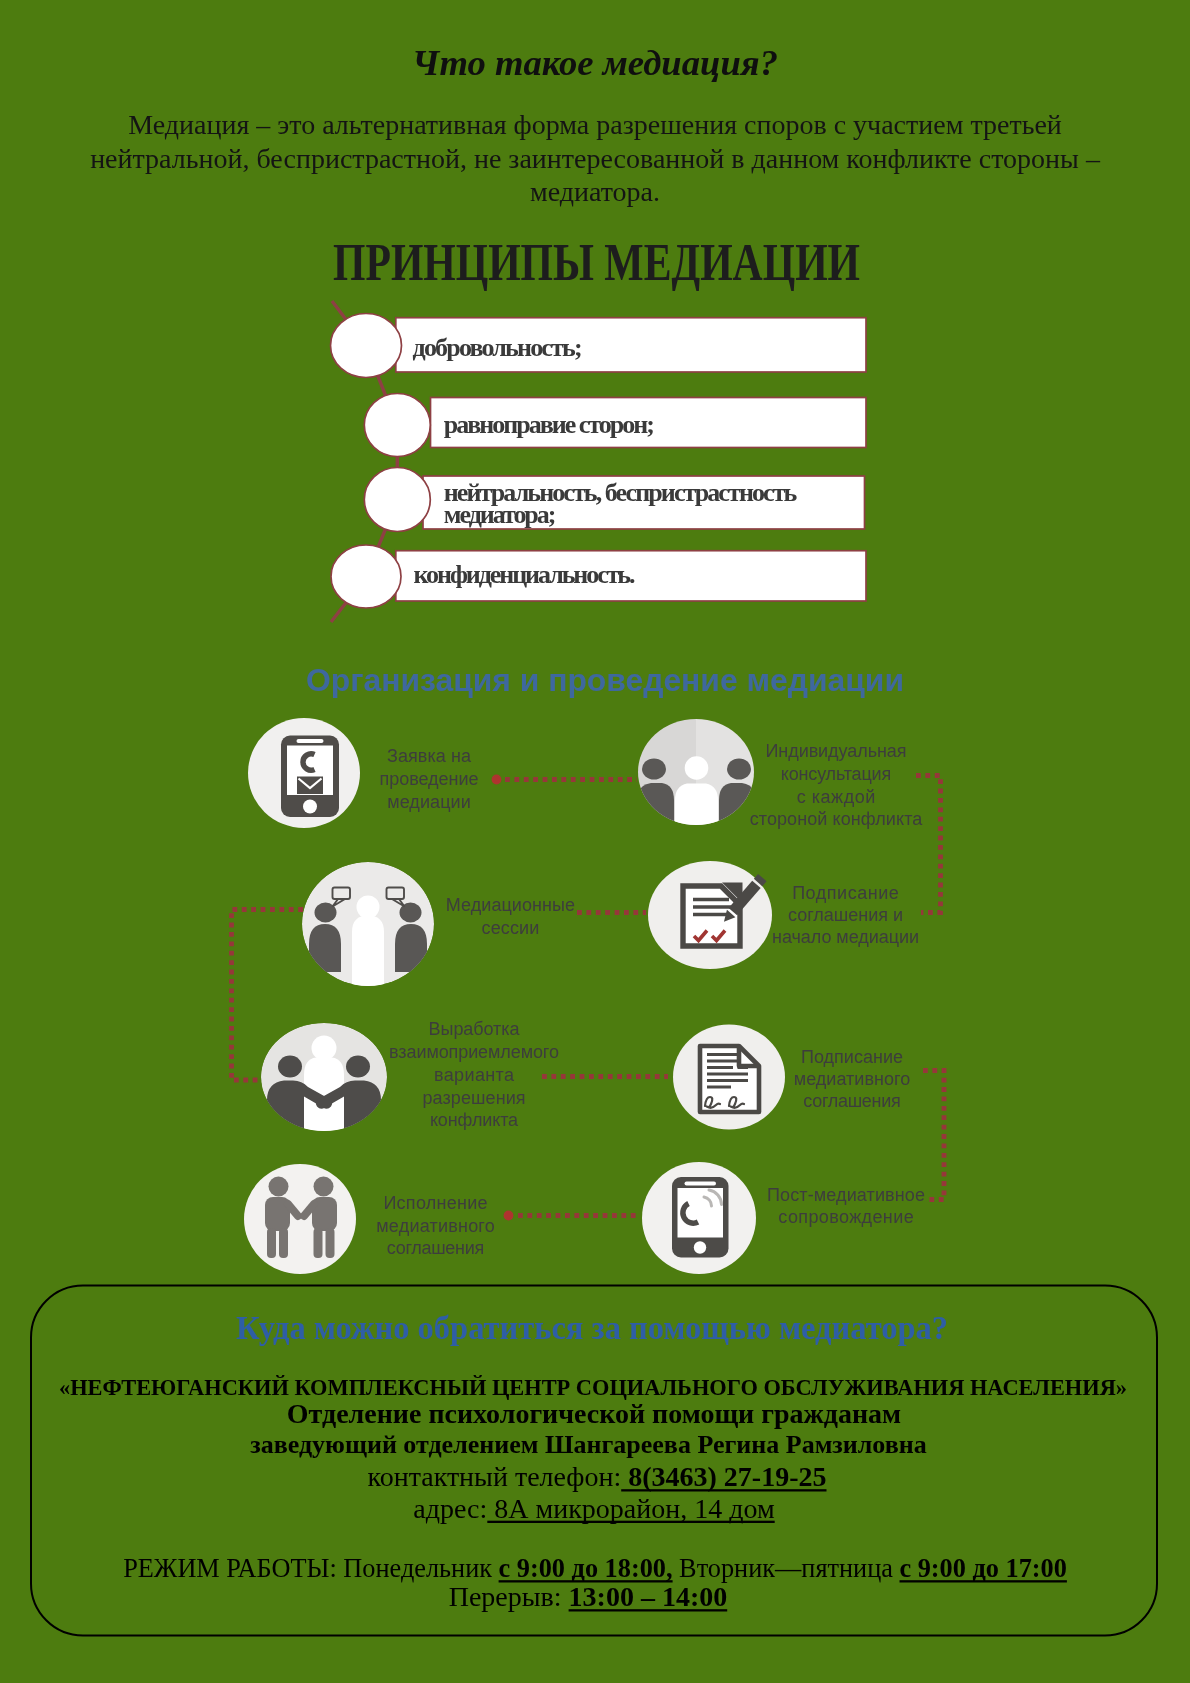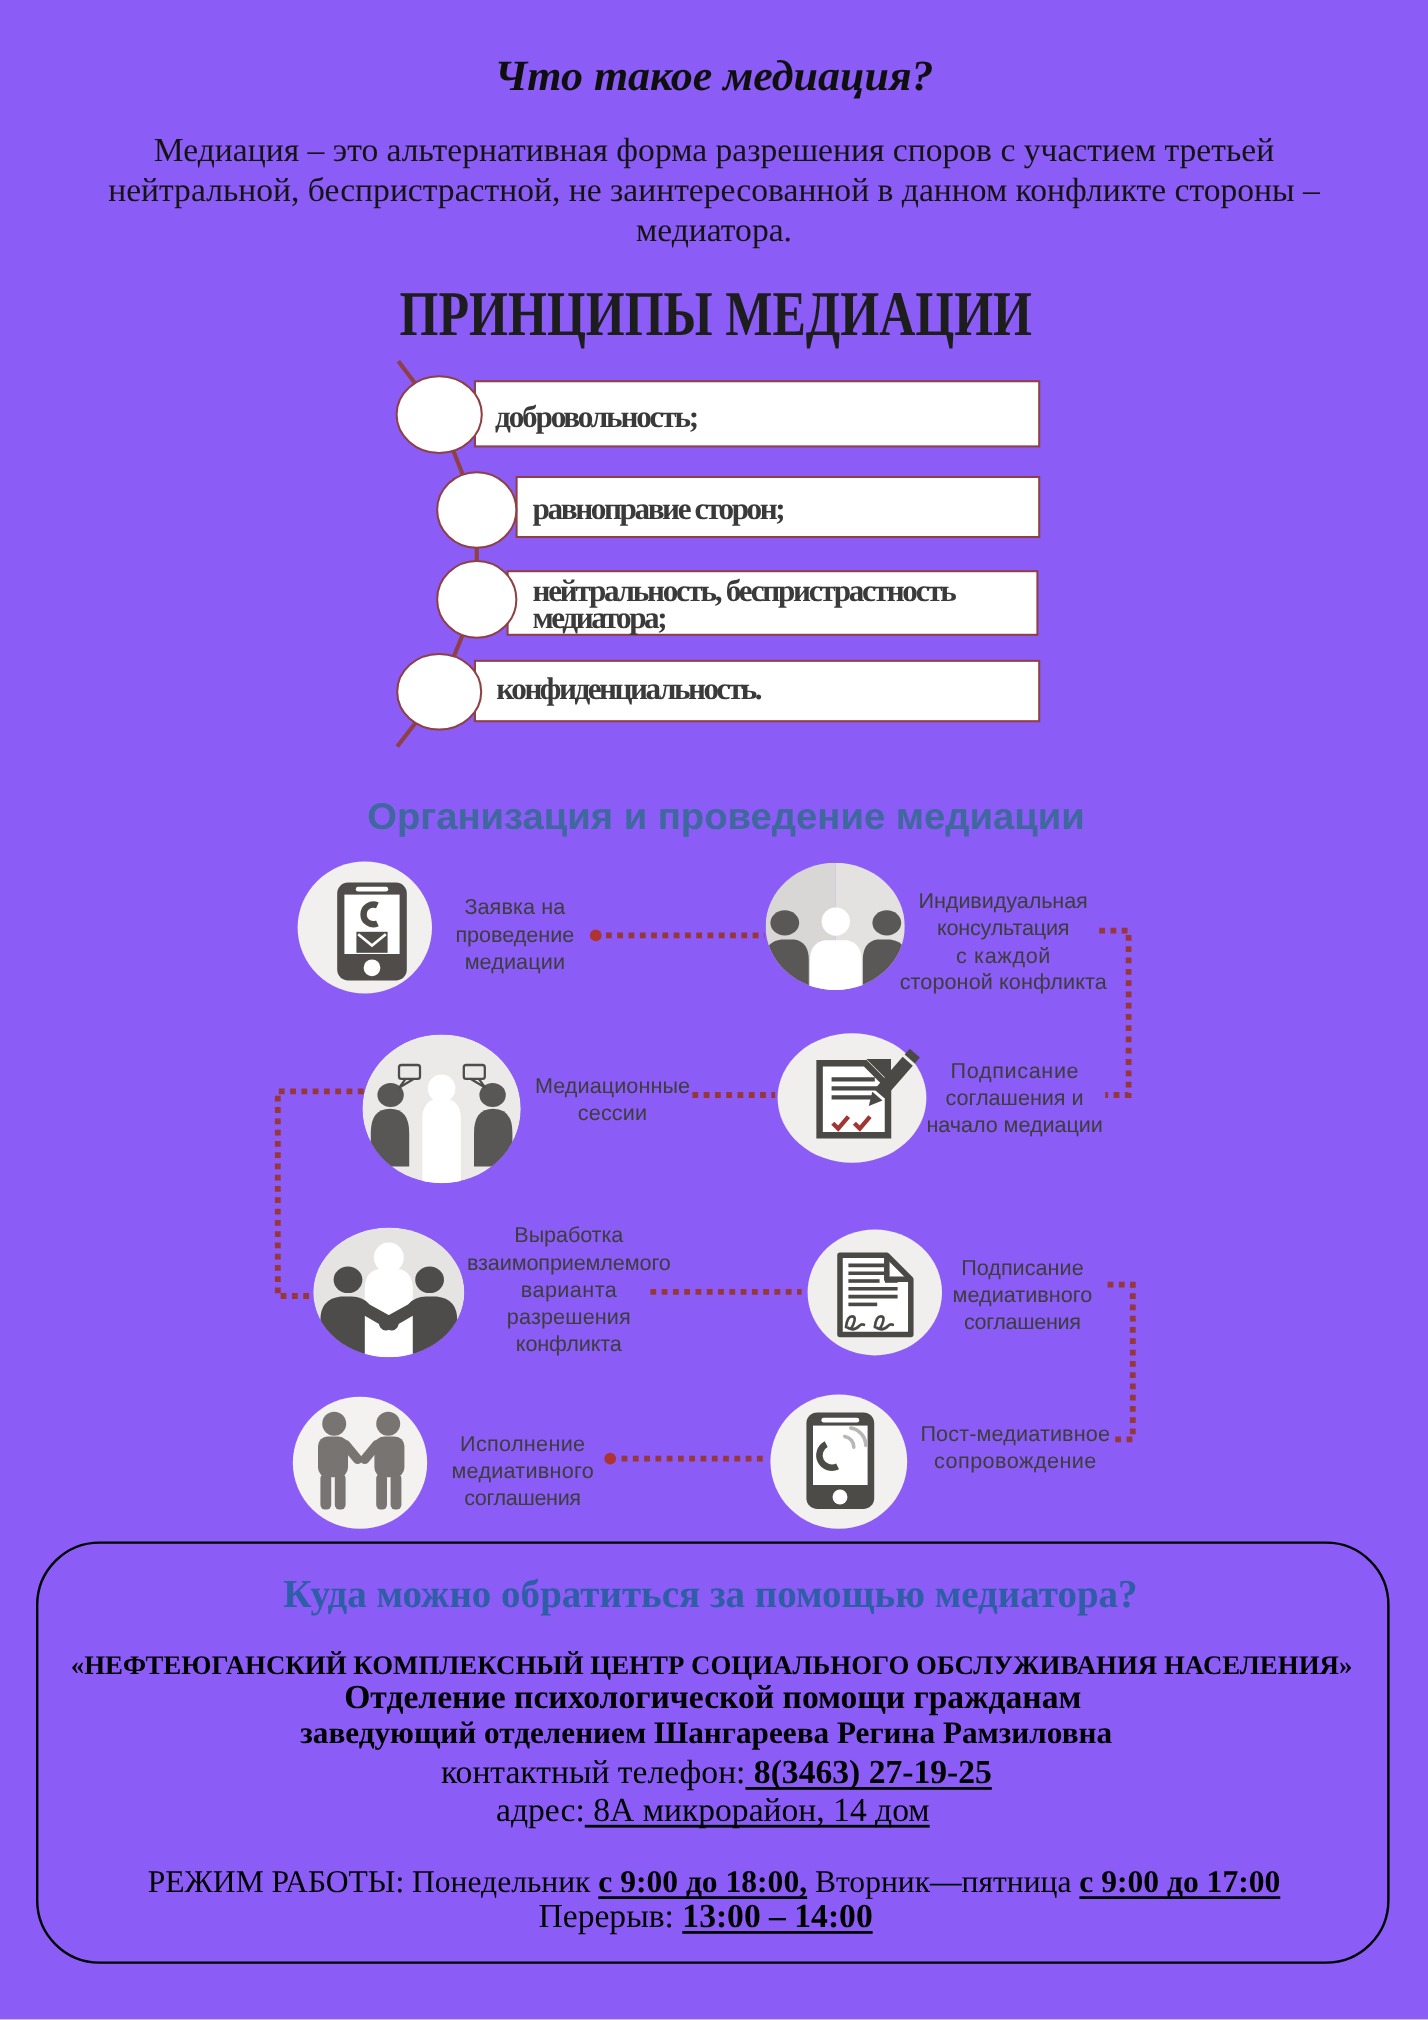--- a/index.html
+++ b/index.html
@@ -1,16 +1,16 @@
 <!DOCTYPE html>
 <html><head>
 <meta charset="utf-8">
 <style>
   html,body{margin:0;padding:0;background:#fff;}
-  .page{position:relative;width:1190px;height:1683px;background:#8b5cf6;overflow:hidden;}
+  .page{position:relative;width:1190px;height:1683px;background:#4d7c0f;overflow:hidden;}
   svg text{font-family:"Liberation Sans",sans-serif;}
   .ser{font-family:"Liberation Serif",serif;}
   .ul{}
 </style>
 </head>
 <body>
 <div class="page">
 <svg width="1190" height="1683" viewBox="0 0 1190 1683" xmlns="http://www.w3.org/2000/svg">
 
 <text class="ser" x="595" y="75" text-anchor="middle" font-size="36" font-weight="bold" font-style="italic" fill="#0f0f0f" textLength="366" lengthAdjust="spacingAndGlyphs">Что такое медиация?</text>

